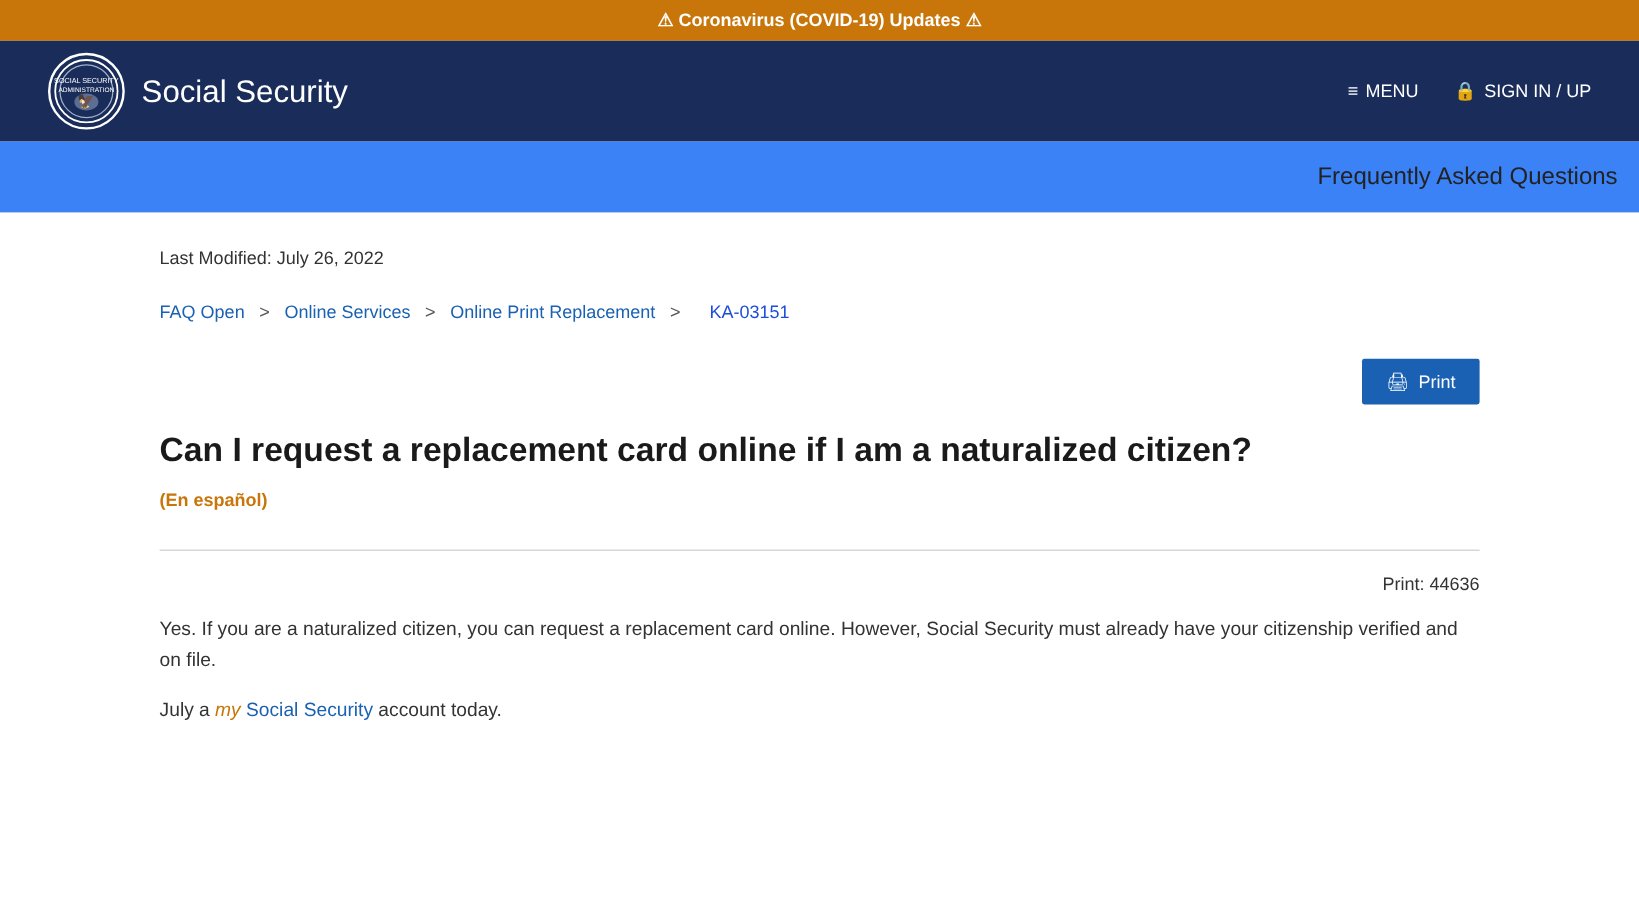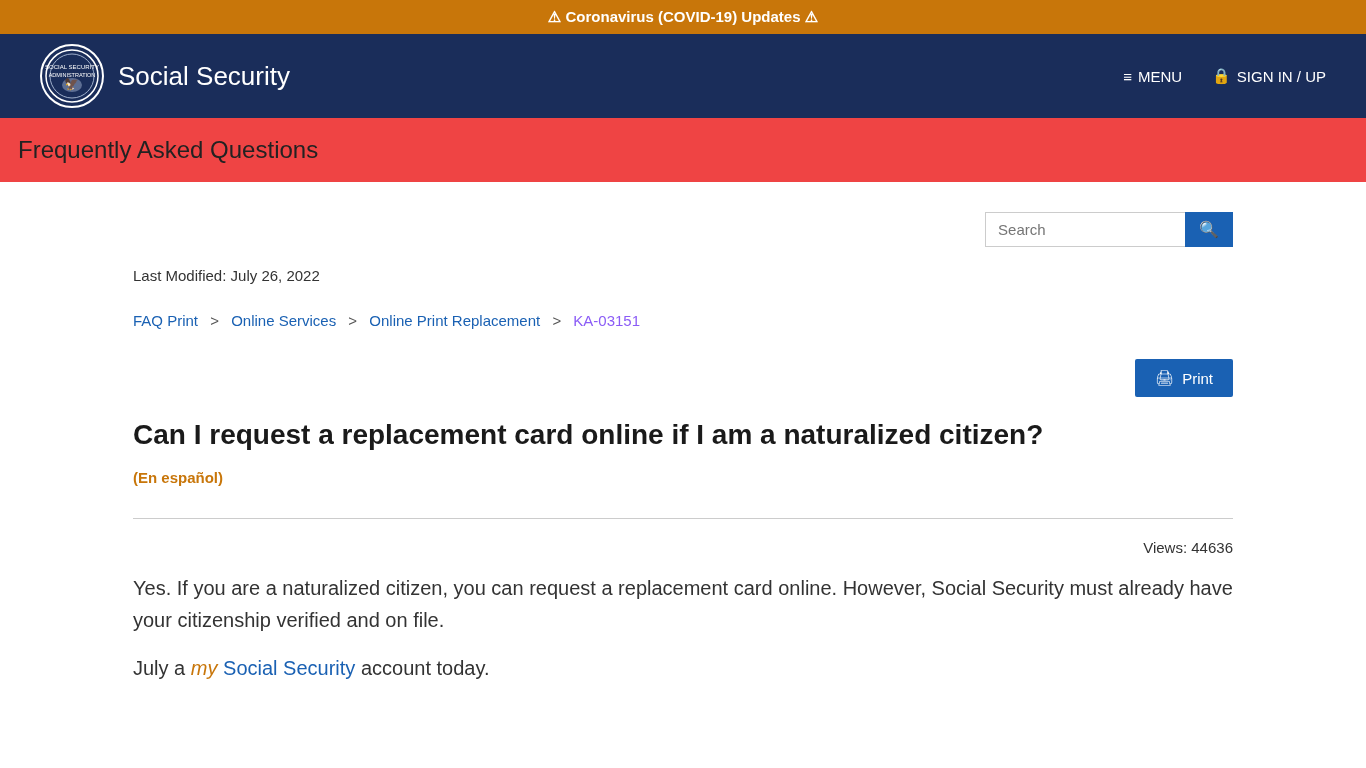--- a/index.html
+++ b/index.html
@@ -60,24 +60,24 @@
       font-size: 15px;
       cursor: pointer;
       display: flex;
       align-items: center;
       gap: 6px;
       text-decoration: none;
     }
 
     
     .subtitle-bar {
-      background-color: #ef4444;
-      text-align: left;
+      background-color: #3b82f6;
+      text-align: right;
       padding: 18px;
-      font-size: 24px;
+      font-size: 20px;
       color: #222;
       font-weight: normal;
     }
 
     
     .main-content {
       max-width: 1180px;
       margin: 0 auto;
       padding: 30px 40px 60px 40px;
     }
@@ -123,21 +123,22 @@
     }
     .breadcrumb a {
       color: #1a61b3;
       text-decoration: none;
     }
     .breadcrumb-sep {
       margin: 0 8px;
       color: #555;
     }
     .breadcrumb-current {
-      color: #8b5cf6;
+      color: #1d4ed8;
+      margin-left: 12px;
     }
 
     
     .print-row {
       display: flex;
       justify-content: flex-end;
       margin-bottom: 20px;
     }
     .print-button {
       background: #1a61b3;
@@ -182,21 +183,21 @@
     .views-row {
       display: flex;
       justify-content: flex-end;
       font-size: 15px;
       color: #333;
       margin-bottom: 16px;
     }
 
     
     .article-body {
-      font-size: 20px;
+      font-size: 16px;
       line-height: 1.6;
       color: #333;
     }
     .article-body p {
       margin-bottom: 16px;
     }
     .article-body a {
       color: #1a61b3;
       text-decoration: none;
     }
@@ -243,35 +244,27 @@
   </nav>
 </header>
 
 <div class="subtitle-bar">
   <span>Frequently Asked Questions</span>
 </div>
 
 <main class="main-content">
 
   
-  <div class="search-row">
-    <div class="search-input-wrap">
-      <input class="search-input" type="text" placeholder="Search" style="">
-      <button class="search-button">
-        <span>🔍</span>
-      </button>
-    </div>
-  </div>
 
   
   <div class="last-modified">Last Modified: July 26, 2022</div>
 
   
   <nav class="breadcrumb">
-    <a href="#">FAQ Print</a>
+    <a href="#">FAQ Open</a>
     <span class="breadcrumb-sep">&gt;</span>
     <a href="#">Online Services</a>
     <span class="breadcrumb-sep">&gt;</span>
     <a href="#">Online Print Replacement</a>
     <span class="breadcrumb-sep">&gt;</span>
     <span class="breadcrumb-current">KA-03151</span>
   </nav>
 
   
   <div class="print-row">
@@ -285,21 +278,21 @@
   <h1 class="article-title">Can I request a replacement card online if I am a naturalized citizen?</h1>
 
   
   <a href="#" class="spanish-link">(En español)</a>
 
   
   <hr class="divider">
 
   
   <div class="views-row">
-    <span>Views:</span>
+    <span>Print:</span>
     &nbsp;
     <span>44636</span>
   </div>
 
   
   <div class="article-body">
     <p>Yes.  If you are a naturalized citizen, you can request a replacement card online.  However, Social Security must already have your citizenship verified and on file.</p>
     <p>
       <span>July a </span><span class="italic-my">my</span> <a href="#">Social Security</a><span> account today.</span>
     </p>

